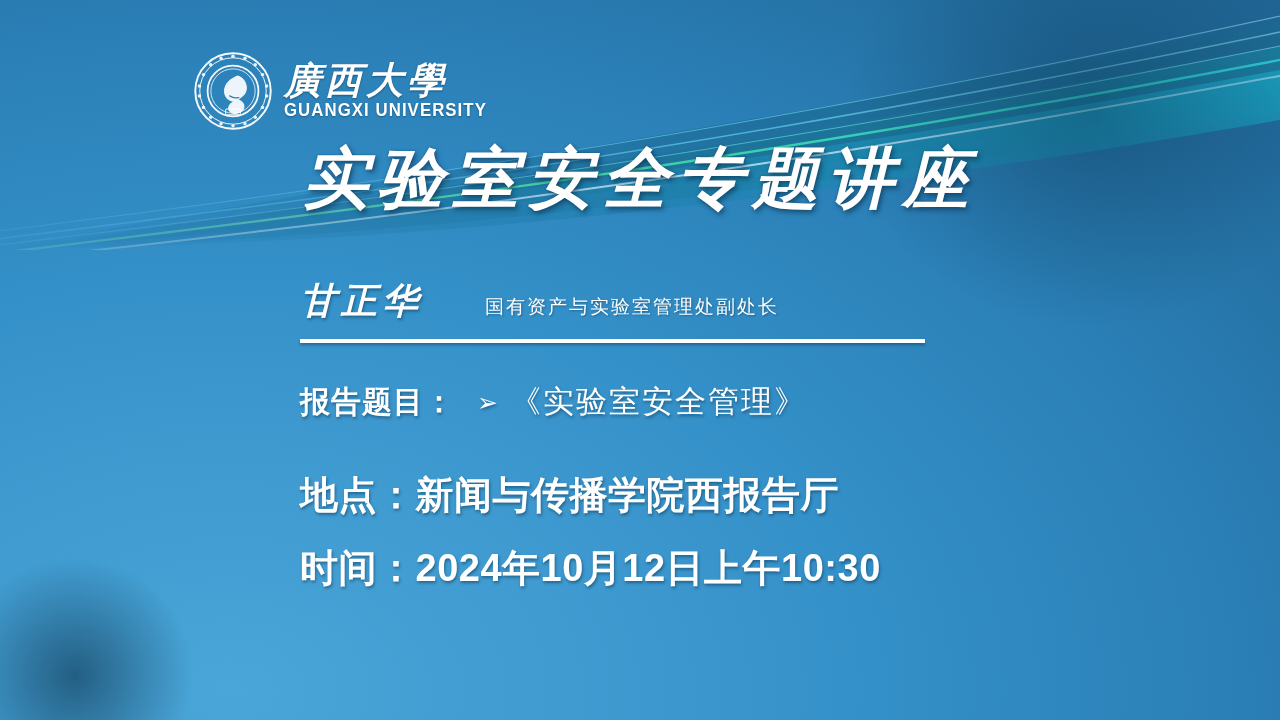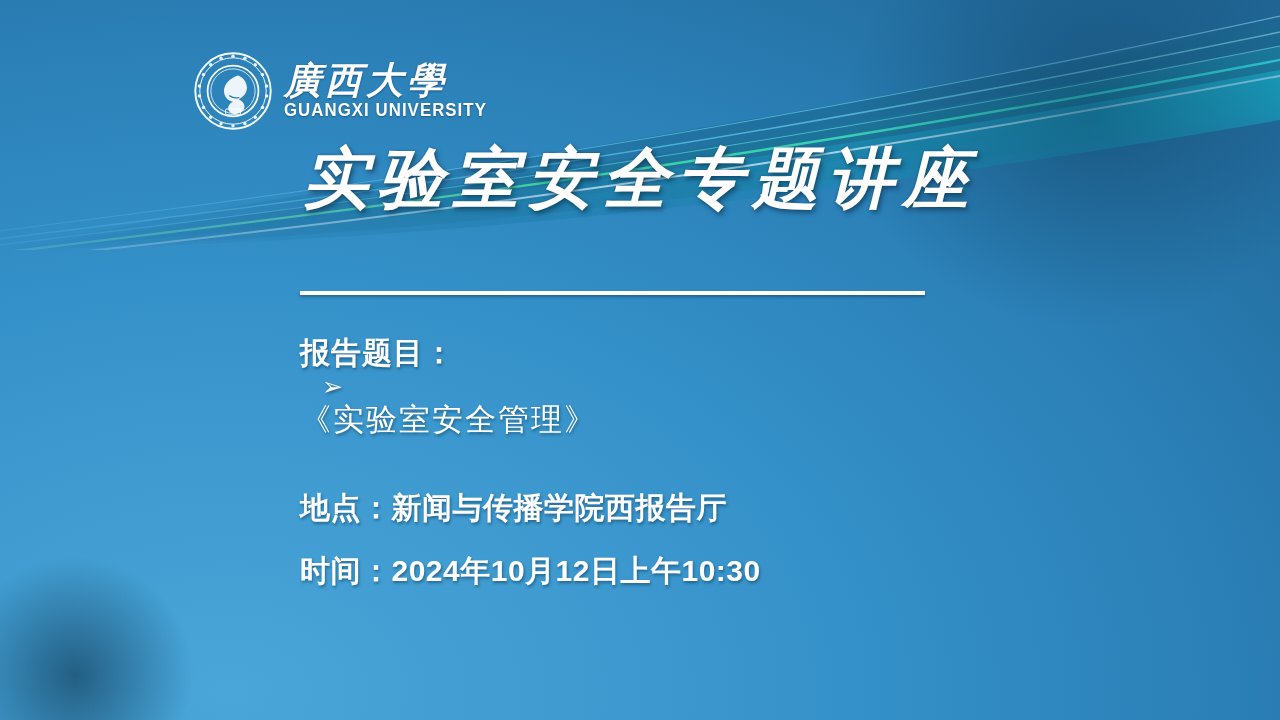--- a/index.html
+++ b/index.html
@@ -83,40 +83,40 @@
     font-size:19px;line-height:1;color:#ffffff;letter-spacing:2px;
     text-shadow:1px 1px 2px rgba(5,38,64,.4);
     white-space:nowrap;
   }
   .divider{
     width:625px;height:4px;background:#ffffff;margin-top:9px;
     box-shadow:0 2px 3px rgba(5,38,64,.4);
   }
 
   .topic-row{
-    display:flex;align-items:flex-start;
-    margin-top:38px;white-space:nowrap;flex-direction:column;
+    display:flex;align-items:center;
+    margin-top:38px;white-space:nowrap;
   }
   .topic-label{
     font-size:30px;font-weight:700;color:#ffffff;letter-spacing:1px;
     text-shadow:1px 2px 3px rgba(5,38,64,.45);
   }
   .topic-arrow{
     font-size:25px;color:#ffffff;margin-left:22px;margin-right:12px;
     line-height:1;text-shadow:1px 2px 3px rgba(5,38,64,.45);
   }
   .topic-value{
     font-family:Liberation Sans, sans-serif;
     font-size:31px;color:#ffffff;letter-spacing:2px;
     text-shadow:1px 2px 3px rgba(5,38,64,.45);
   }
 
   .info-line{
     margin-top:47px;
-    font-size:30px;font-weight:700;color:#ffffff;letter-spacing:.5px;
+    font-size:38px;font-weight:700;color:#ffffff;letter-spacing:.5px;
     white-space:nowrap;
     text-shadow:1px 2px 3px rgba(5,38,64,.45);
   }
   .info-line.second{margin-top:22px;}
 </style>
 </head>
 <body>
 
 <div class="slide">
 
@@ -212,20 +212,24 @@
     <span class="wordmark">
       <span class="wordmark-cn">廣西大學</span>
       <span class="wordmark-en">GUANGXI UNIVERSITY</span>
     </span>
   </div>
 
   <div class="main-title">实验室安全专题讲座</div>
 
   <div class="body-block">
 
+    <div class="speaker-row">
+      <span class="speaker-name">甘正华</span>
+      <span class="speaker-role">国有资产与实验室管理处副处长</span>
+    </div>
     <div class="divider"></div>
 
     <div class="topic-row">
       <span class="topic-label">报告题目：</span>
       <span class="topic-arrow">➢</span>
       <span class="topic-value">《实验室安全管理》</span>
     </div>
 
     <div class="info-line">地点：新闻与传播学院西报告厅</div>
     <div class="info-line second">时间：2024年10月12日上午10:30</div>

